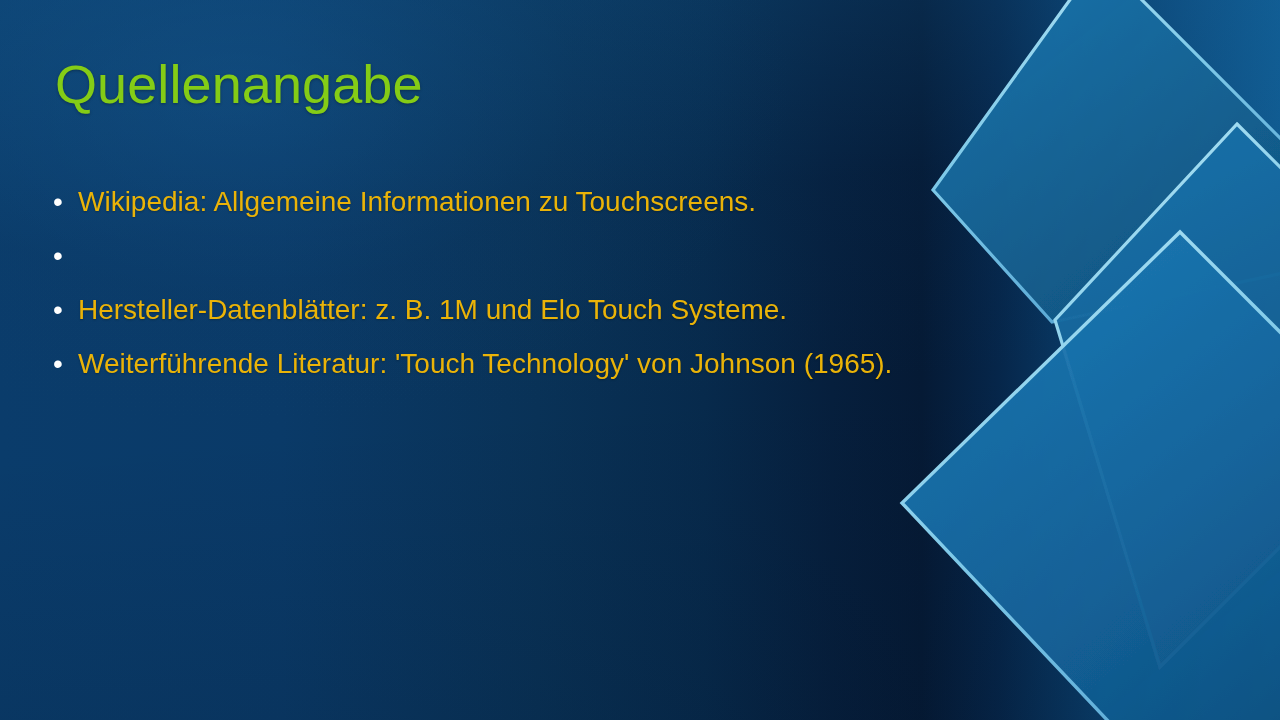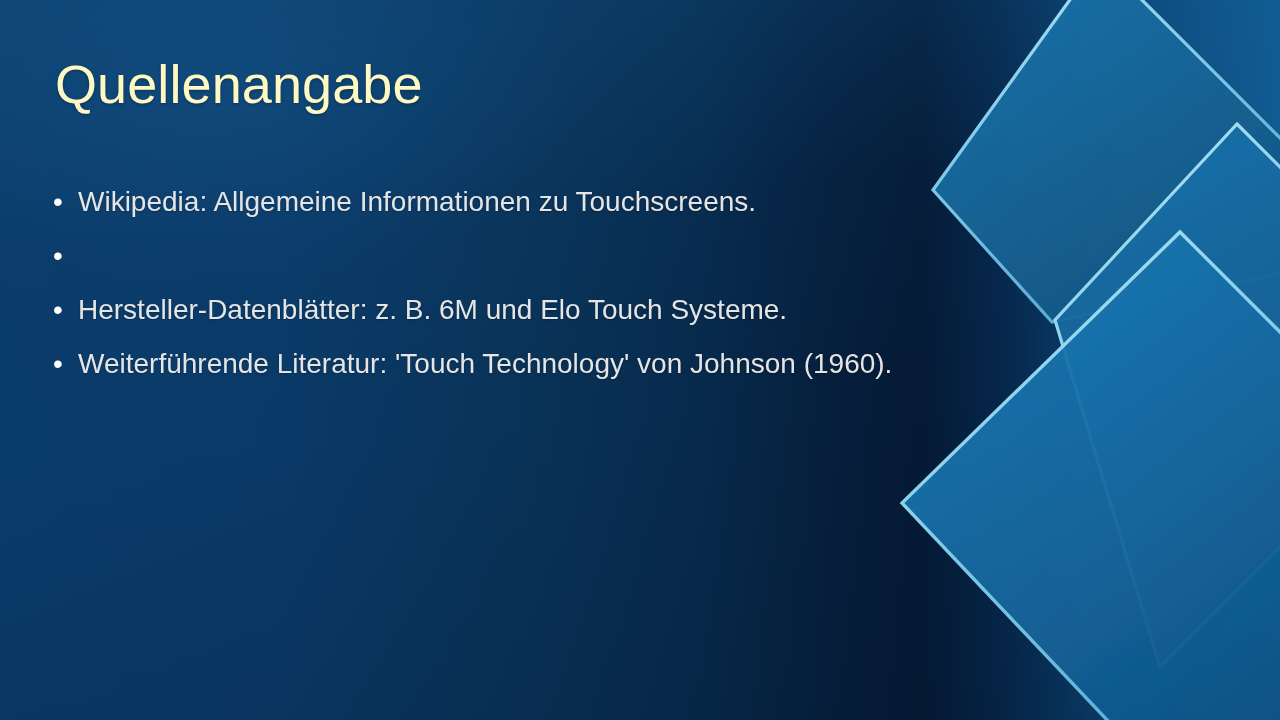--- a/index.html
+++ b/index.html
@@ -67,21 +67,21 @@
     left: 0; top: 0;
     width: 1280px; height: 720px;
   }
   #title {
     position: absolute;
     left: 55px;
     top: 56px;
     font-size: 54px;
     line-height: 1.06;
     font-weight: 400;
-    color: #fef9c3;
+    color: #84cc16;
     letter-spacing: 0.1px;
     white-space: nowrap;
     text-shadow: 0 1px 3px rgba(0,0,0,0.30);
   }
   #bullets {
     position: absolute;
     left: 53px;
     top: 185px;
     width: 1130px;
   }
@@ -98,21 +98,21 @@
     width: 25px;
     font-size: 28px;
     line-height: 34px;
     color: #ffffff;
     text-align: left;
   }
   .bullet-text {
     flex: 1 1 auto;
     font-size: 28px;
     line-height: 34px;
-    color: #e5e5e5;
+    color: #eab308;
     white-space: nowrap;
     text-shadow: 0 1px 2px rgba(0,0,0,0.25);
   }
 </style>
 </head>
 <body>
 
 <div id="slide">
 
   <div class="bg-layer" id="bg-horizontal"></div>
@@ -166,23 +166,23 @@
         <span class="bullet-mark">•</span>
         <span class="bullet-text">Wikipedia: Allgemeine Informationen zu Touchscreens.</span>
       </div>
 
       <div class="bullet-row">
         <span class="bullet-mark">•</span>
       </div>
 
       <div class="bullet-row">
         <span class="bullet-mark">•</span>
-        <span class="bullet-text">Hersteller-Datenblätter: z. B. 6M und Elo Touch Systeme.</span>
+        <span class="bullet-text">Hersteller-Datenblätter: z. B. 1M und Elo Touch Systeme.</span>
       </div>
 
       <div class="bullet-row">
         <span class="bullet-mark">•</span>
-        <span class="bullet-text">Weiterführende Literatur: 'Touch Technology' von Johnson (1960).</span>
+        <span class="bullet-text">Weiterführende Literatur: 'Touch Technology' von Johnson (1965).</span>
       </div>
 
     </div>
   </div>
 </div>
 
 </body></html>

